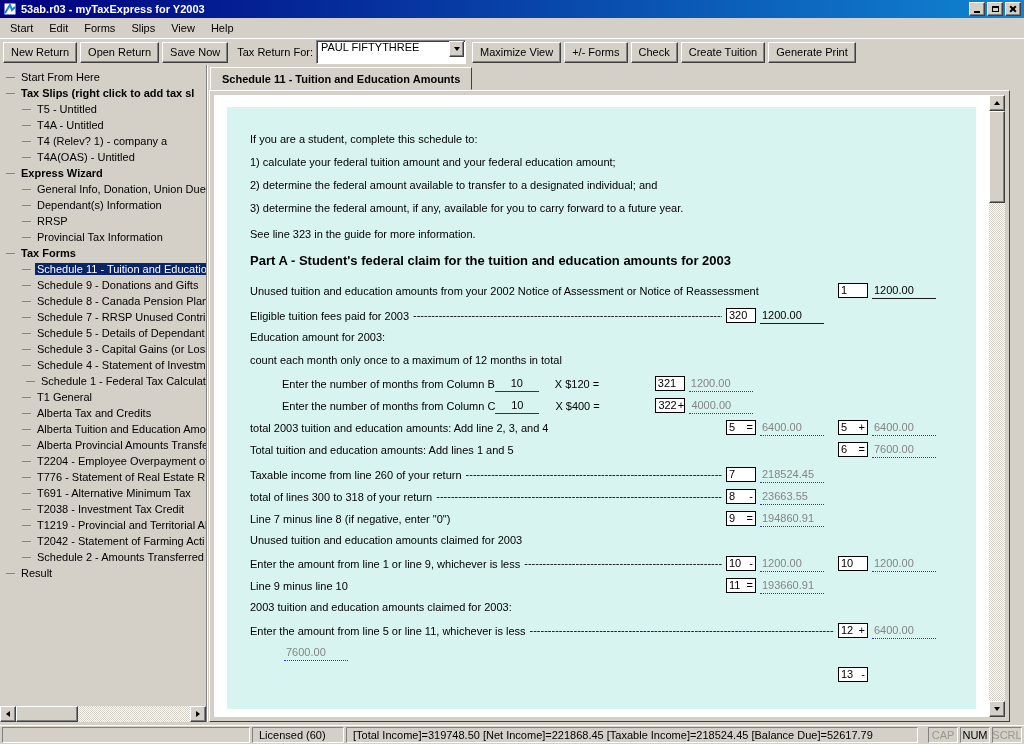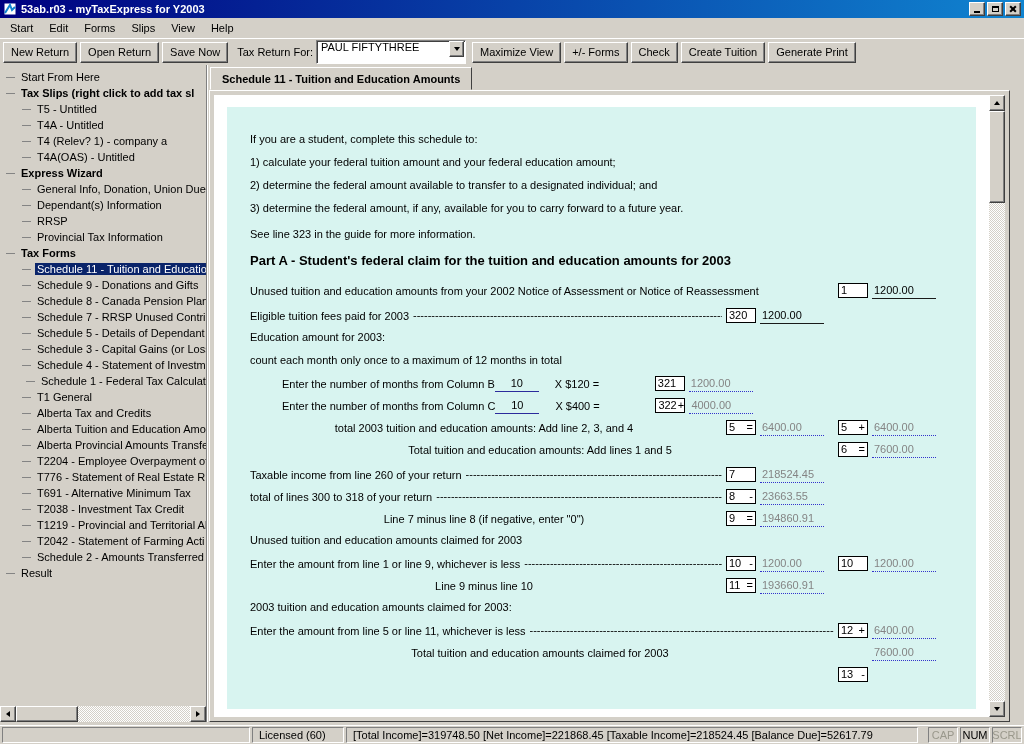--- a/index.html
+++ b/index.html
@@ -61,21 +61,21 @@
   .vscroll{width:16px;flex:none;display:flex;flex-direction:column}
   .vtrack{flex:1;display:flex;flex-direction:column}
   .vthumb{height:92px;width:16px;background:#d4d0c8;border:1px solid;border-color:#fff #404040 #404040 #fff;box-shadow:inset -1px -1px 0 #808080}
 
   
   .form-text{line-height:16px;margin-bottom:7px;white-space:nowrap}
   .form-heading{font-size:13px;font-weight:bold;line-height:18px;margin:10px 0 12px;white-space:nowrap}
   .form-row{display:flex;align-items:center;height:17px;margin-bottom:5px}
   .form-row .lbl{white-space:nowrap;flex:none}
   .form-row.indent .lbl{padding-left:32px}
-  .form-row.right .lbl{flex:1;text-align:center;padding-right:8px}
+  .form-row.right .lbl{flex:1;text-align:left;padding-right:8px}
   .spacer{flex:1}
   .leader{flex:1;overflow:hidden;white-space:nowrap;margin:0 4px;height:17px;line-height:17px}
   .leader::before{content:"--------------------------------------------------------------------------------------------------------------------------------------------------------------------------------"}
   .col-slot{flex:none;width:112px;display:flex;align-items:center}
   .field-box{flex:none;width:30px;height:15px;background:#fff;border:1px solid #000;display:flex;align-items:center;justify-content:space-between;padding:0 2px;font-size:11px;line-height:13px}
   .field-box.invisible{visibility:hidden}
   .box-op{margin-left:1px}
   .field-value{flex:none;width:64px;margin-left:4px;padding:0 2px;height:16px;line-height:15px;white-space:nowrap}
   .field-value.computed{color:#848484;border-bottom:1px dotted #3333cc}
   .field-value.entered{color:#000;border-bottom:1px solid #1a1a1a}
@@ -454,21 +454,20 @@
                 <span class="leader"></span>
                 <span class="col-slot">
                   <span class="field-box">
                     <span>12</span>
                     <span class="box-op">+</span>
                   </span>
                   <span class="field-value computed">6400.00</span>
                 </span>
               </div>
               <div class="form-row right">
-                <span class="lbl">Total tuition and education amounts claimed for 2003</span>
                 <span class="col-slot">
                   <span class="field-box invisible">
                     <span></span>
                     <span class="box-op"></span>
                   </span>
                   <span class="field-value computed">7600.00</span>
                 </span>
               </div>
               <div class="form-row">
                 <span class="lbl"></span>

